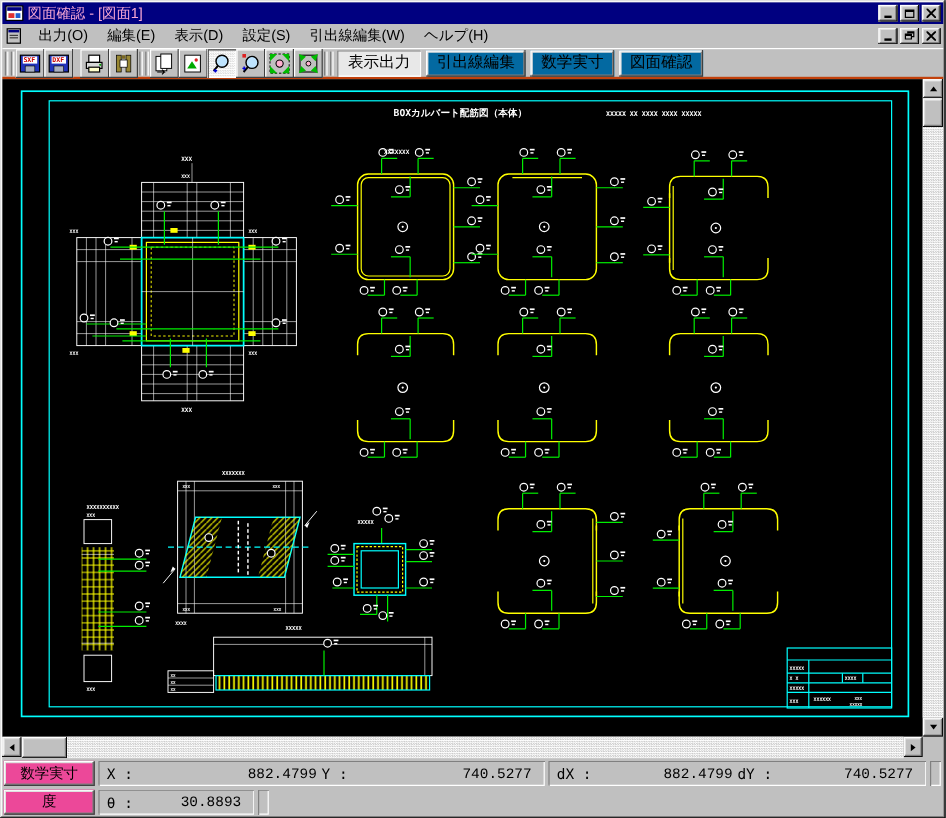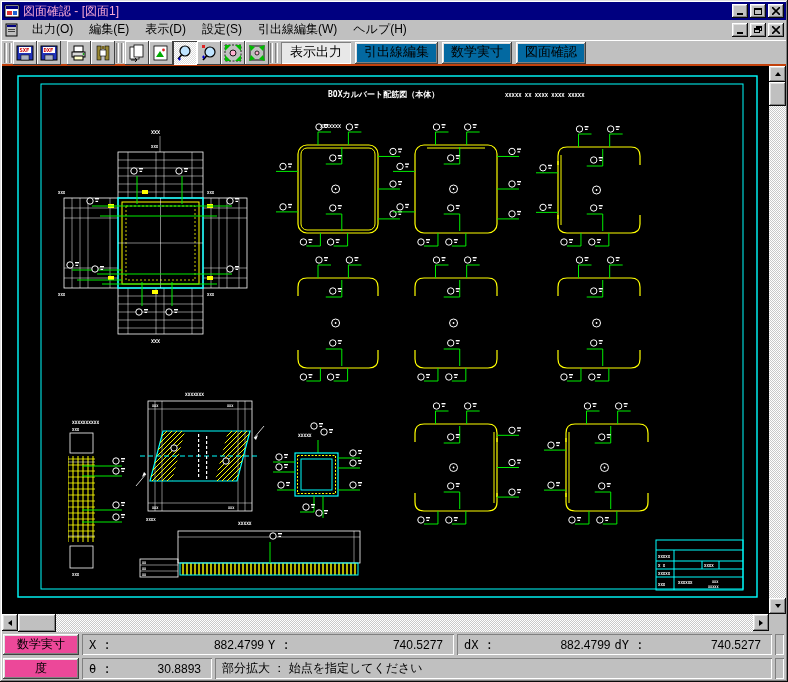--- a/index.html
+++ b/index.html
@@ -59,21 +59,21 @@
   .tri-up{width:0;height:0;border-left:3px solid transparent;border-right:3px solid transparent;border-bottom:4px solid #000;}
   .tri-down{width:0;height:0;border-left:3px solid transparent;border-right:3px solid transparent;border-top:4px solid #000;}
   .tri-left{width:0;height:0;border-top:3px solid transparent;border-bottom:3px solid transparent;border-right:4px solid #000;}
   .tri-right{width:0;height:0;border-top:3px solid transparent;border-bottom:3px solid transparent;border-left:4px solid #000;}
   
   .status-row{height:24px;min-height:24px;display:flex;align-items:stretch;gap:3px;padding:2px 2px 1px 1px;background:#c0c0c0;}
   .srbtn{width:76px;flex:0 0 76px;display:flex;align-items:center;justify-content:center;background:#ec4899;white-space:nowrap;
     box-shadow:inset -1px -1px #404040,inset 1px 1px #fff,inset -2px -2px #808080,inset 2px 2px #dfdfdf;}
   .spanel{box-shadow:inset 1px 1px #808080,inset -1px -1px #fff;display:flex;align-items:center;padding:1px 7px;white-space:nowrap;}
   .spanel .lbl{font-family:"DejaVu Sans Mono","Liberation Mono",monospace;}
-  .spanel .val{flex:1;text-align:right;font-family:Liberation Sans, sans-serif;padding-right:4px;}
+  .spanel .val{flex:1;text-align:right;font-family:Liberation Mono, monospace;padding-right:4px;}
   .panel-xy{width:372px;flex:0 0 372px;}
   .panel-dxy{flex:1;}
   .panel-theta{width:130px;flex:0 0 130px;}
   .panel-msg{flex:1;}
   .panel-thin{width:9px;flex:0 0 9px;padding:0;}
 </style>
 </head>
 <body>
 
 <div class="window">
@@ -872,19 +872,16 @@
     </div>
     <div class="spanel panel-thin"></div>
   </div>
 
   <div class="status-row">
     <div class="srbtn">度</div>
     <div class="spanel panel-theta">
       <span class="lbl">θ :</span>
       <span class="val">30.8893</span>
     </div>
-    <div class="spanel panel-msg">
-      <span>部分拡大 ： 始点を指定してください</span>
-    </div>
     <div class="spanel panel-thin"></div>
   </div>
 
 </div>
 
 </body></html>

